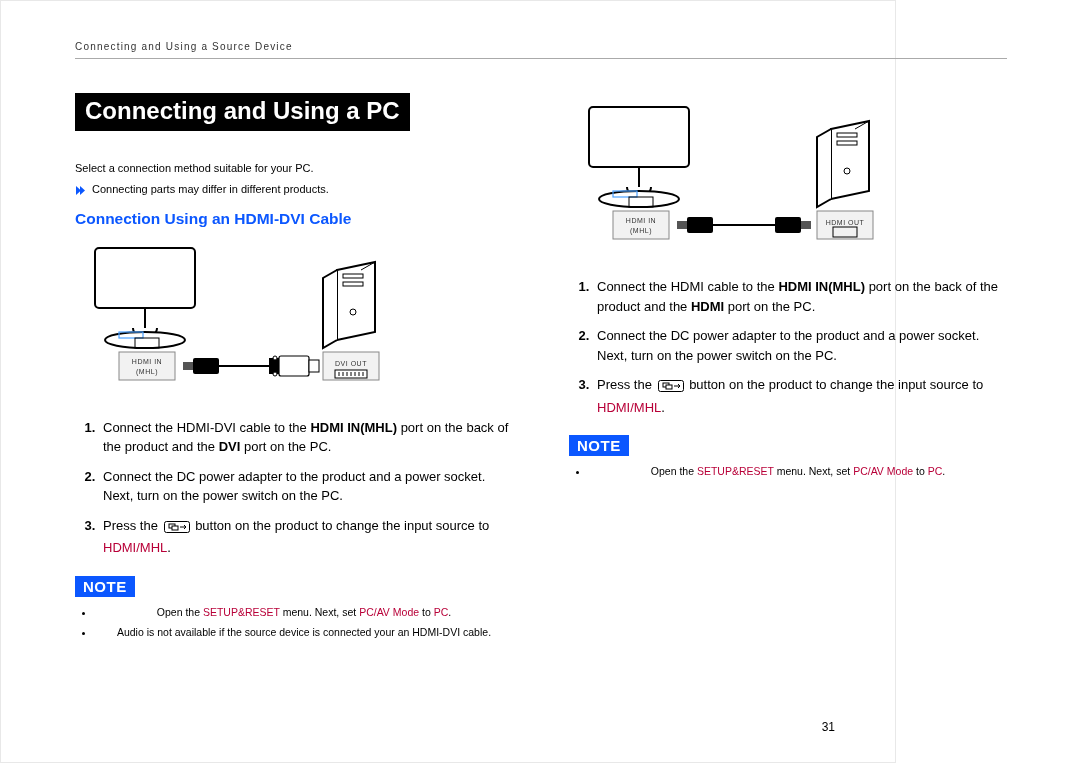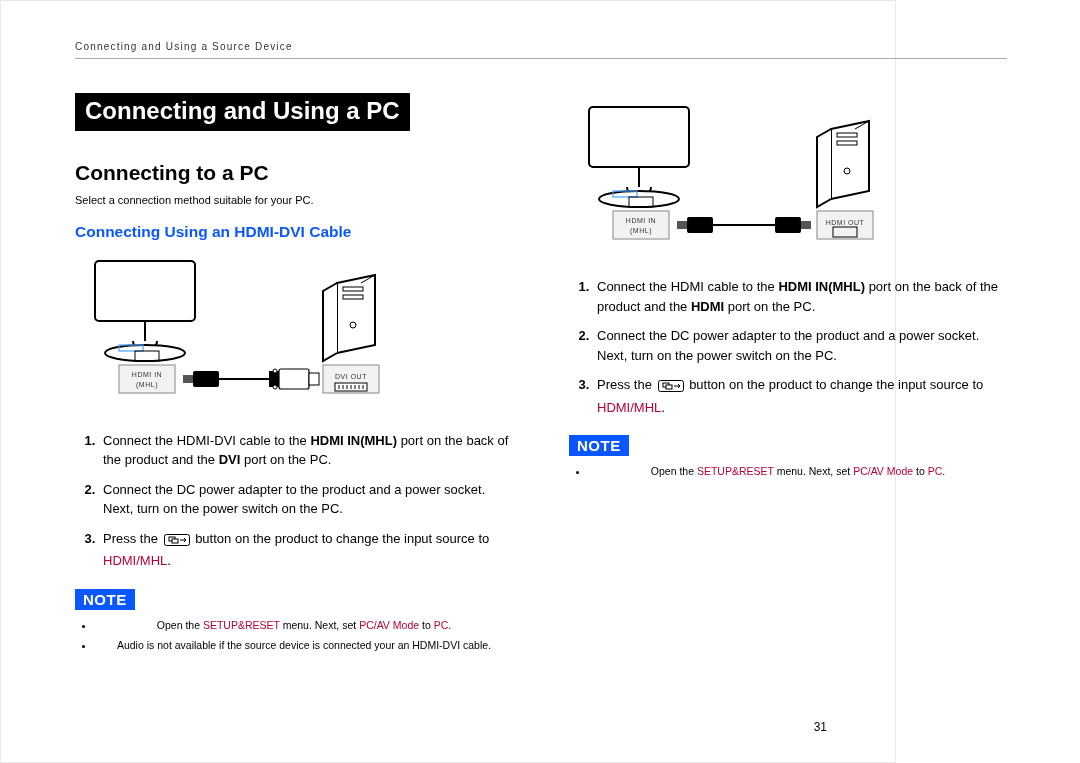--- a/index.html
+++ b/index.html
@@ -113,21 +113,21 @@
     line-height: 1.5;
     list-style: disc;
     text-align: center;
   }
   ul.notes li { margin-bottom: 4px; }
   .red { color: #b80038; }
   .bold { font-weight: bold; }
   .pagenum {
     position: absolute;
     bottom: 28px;
-    right: 68px;
+    right: 60px;
     font-size: 12px;
   }
   .src-icon {
     display:inline-block;
     vertical-align:-3px;
     margin:0 2px;
   }
   .src-icon svg { display:inline-block; }
   
   .port-label {
@@ -143,25 +143,34 @@
 <div class="page">
   <div class="pagewrap">
     <div class="inner">
       <div class="runhead">Connecting and Using a Source Device</div>
 
       <div class="columns">
 
         <div class="col">
           <div class="h1-chapter">Connecting and Using a PC</div>
 
-          <div class="h2">Connecting to a PC</div>
           <p class="body-sm">Select a connection method suitable for your PC.</p>
 
-
-          <div class="h3">Connecting Using an HDMI-DVI Cable</div>
+          <div class="bullet-row">
+            <span class="blue-bullet">
+              <svg width="11" height="11" viewBox="0 0 11 11">
+                <rect x="0" y="0" width="11" height="11" fill="#fff"></rect>
+                <path d="M1 1 L6 5.5 L1 10 Z" fill="#0b57ff"></path>
+                <path d="M5 1 L10 5.5 L5 10 Z" fill="#0b57ff"></path>
+              </svg>
+            </span>
+            <span>Connecting parts may differ in different products.</span>
+          </div>
+
+          <div class="h3">Connection Using an HDMI-DVI Cable</div>
 
           <div class="figure">
             <svg width="320" height="160" viewBox="0 0 320 160">
 
               <g>
                 <rect x="20" y="8" width="100" height="60" rx="4" ry="4" fill="#fff" stroke="#000" stroke-width="2"></rect>
                 <path d="M70 68 L70 88" stroke="#000" stroke-width="2" fill="none"></path>
                 <path d="M58 88 C 58 100, 82 100, 82 88" stroke="#000" stroke-width="2" fill="none"></path>
                 <ellipse cx="70" cy="100" rx="40" ry="8" fill="#fff" stroke="#000" stroke-width="2"></ellipse>
                 <rect x="44" y="92" width="24" height="6" fill="none" stroke="#4aa0ff" stroke-width="1.2"></rect>

